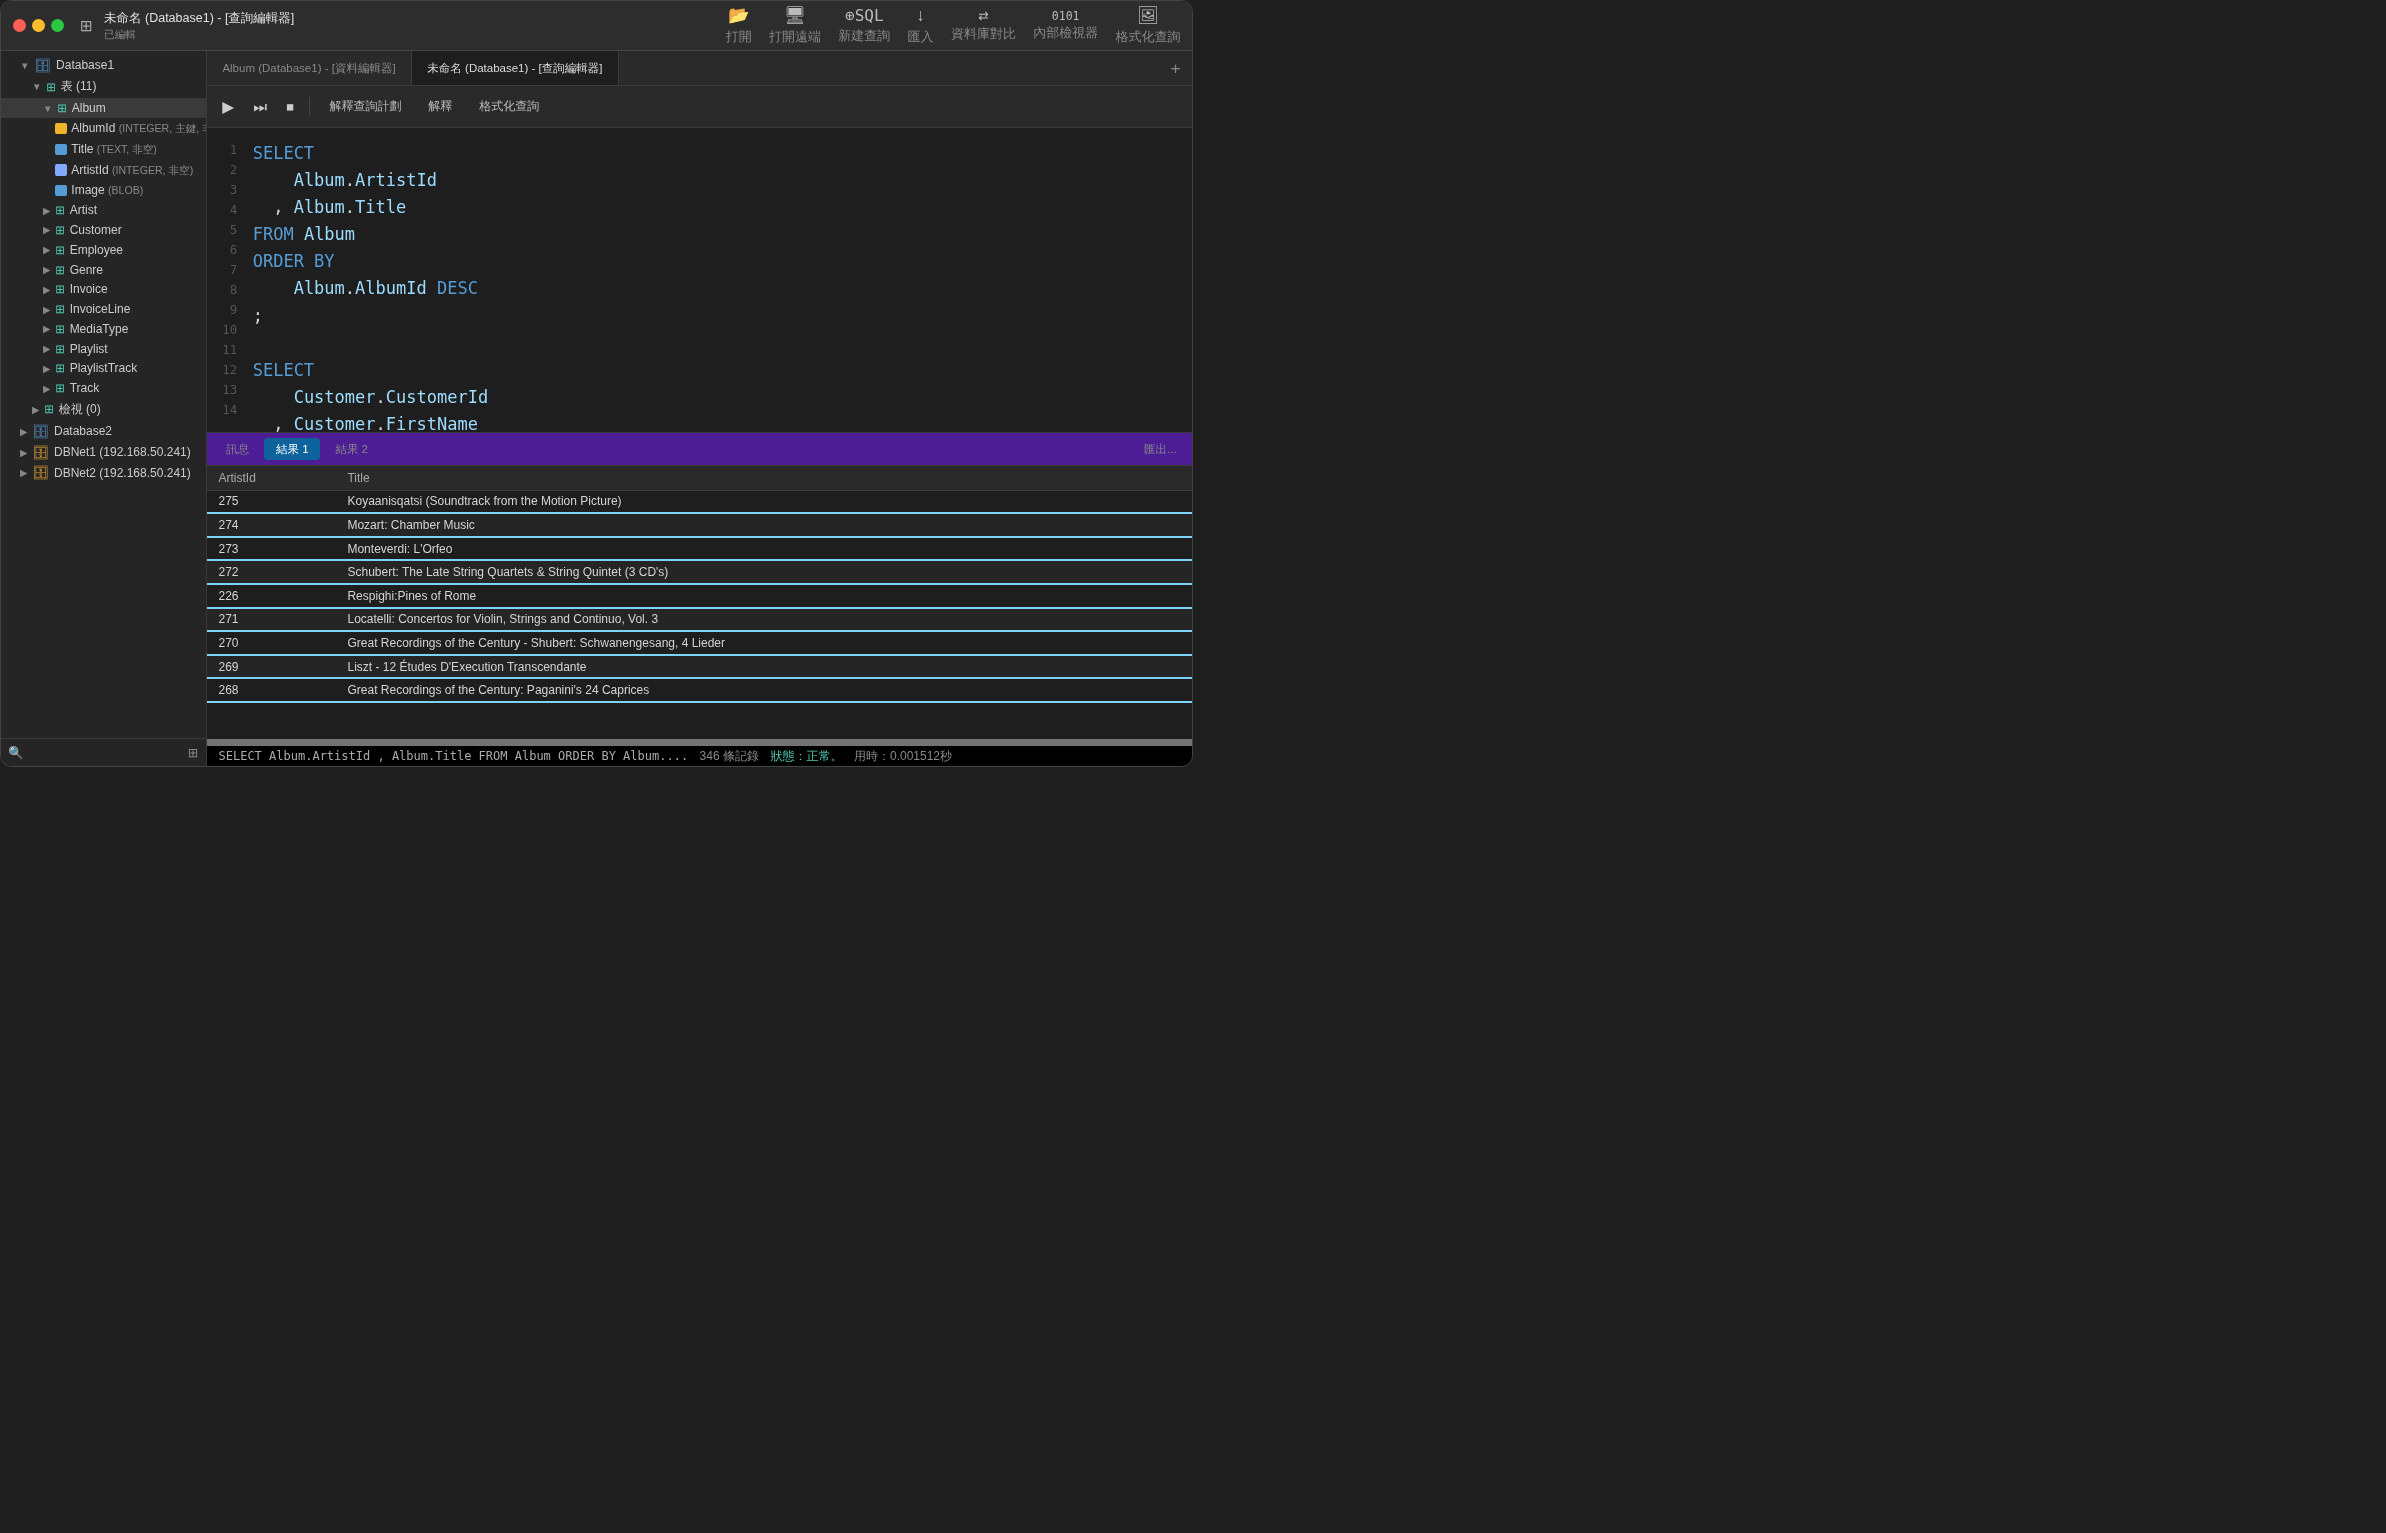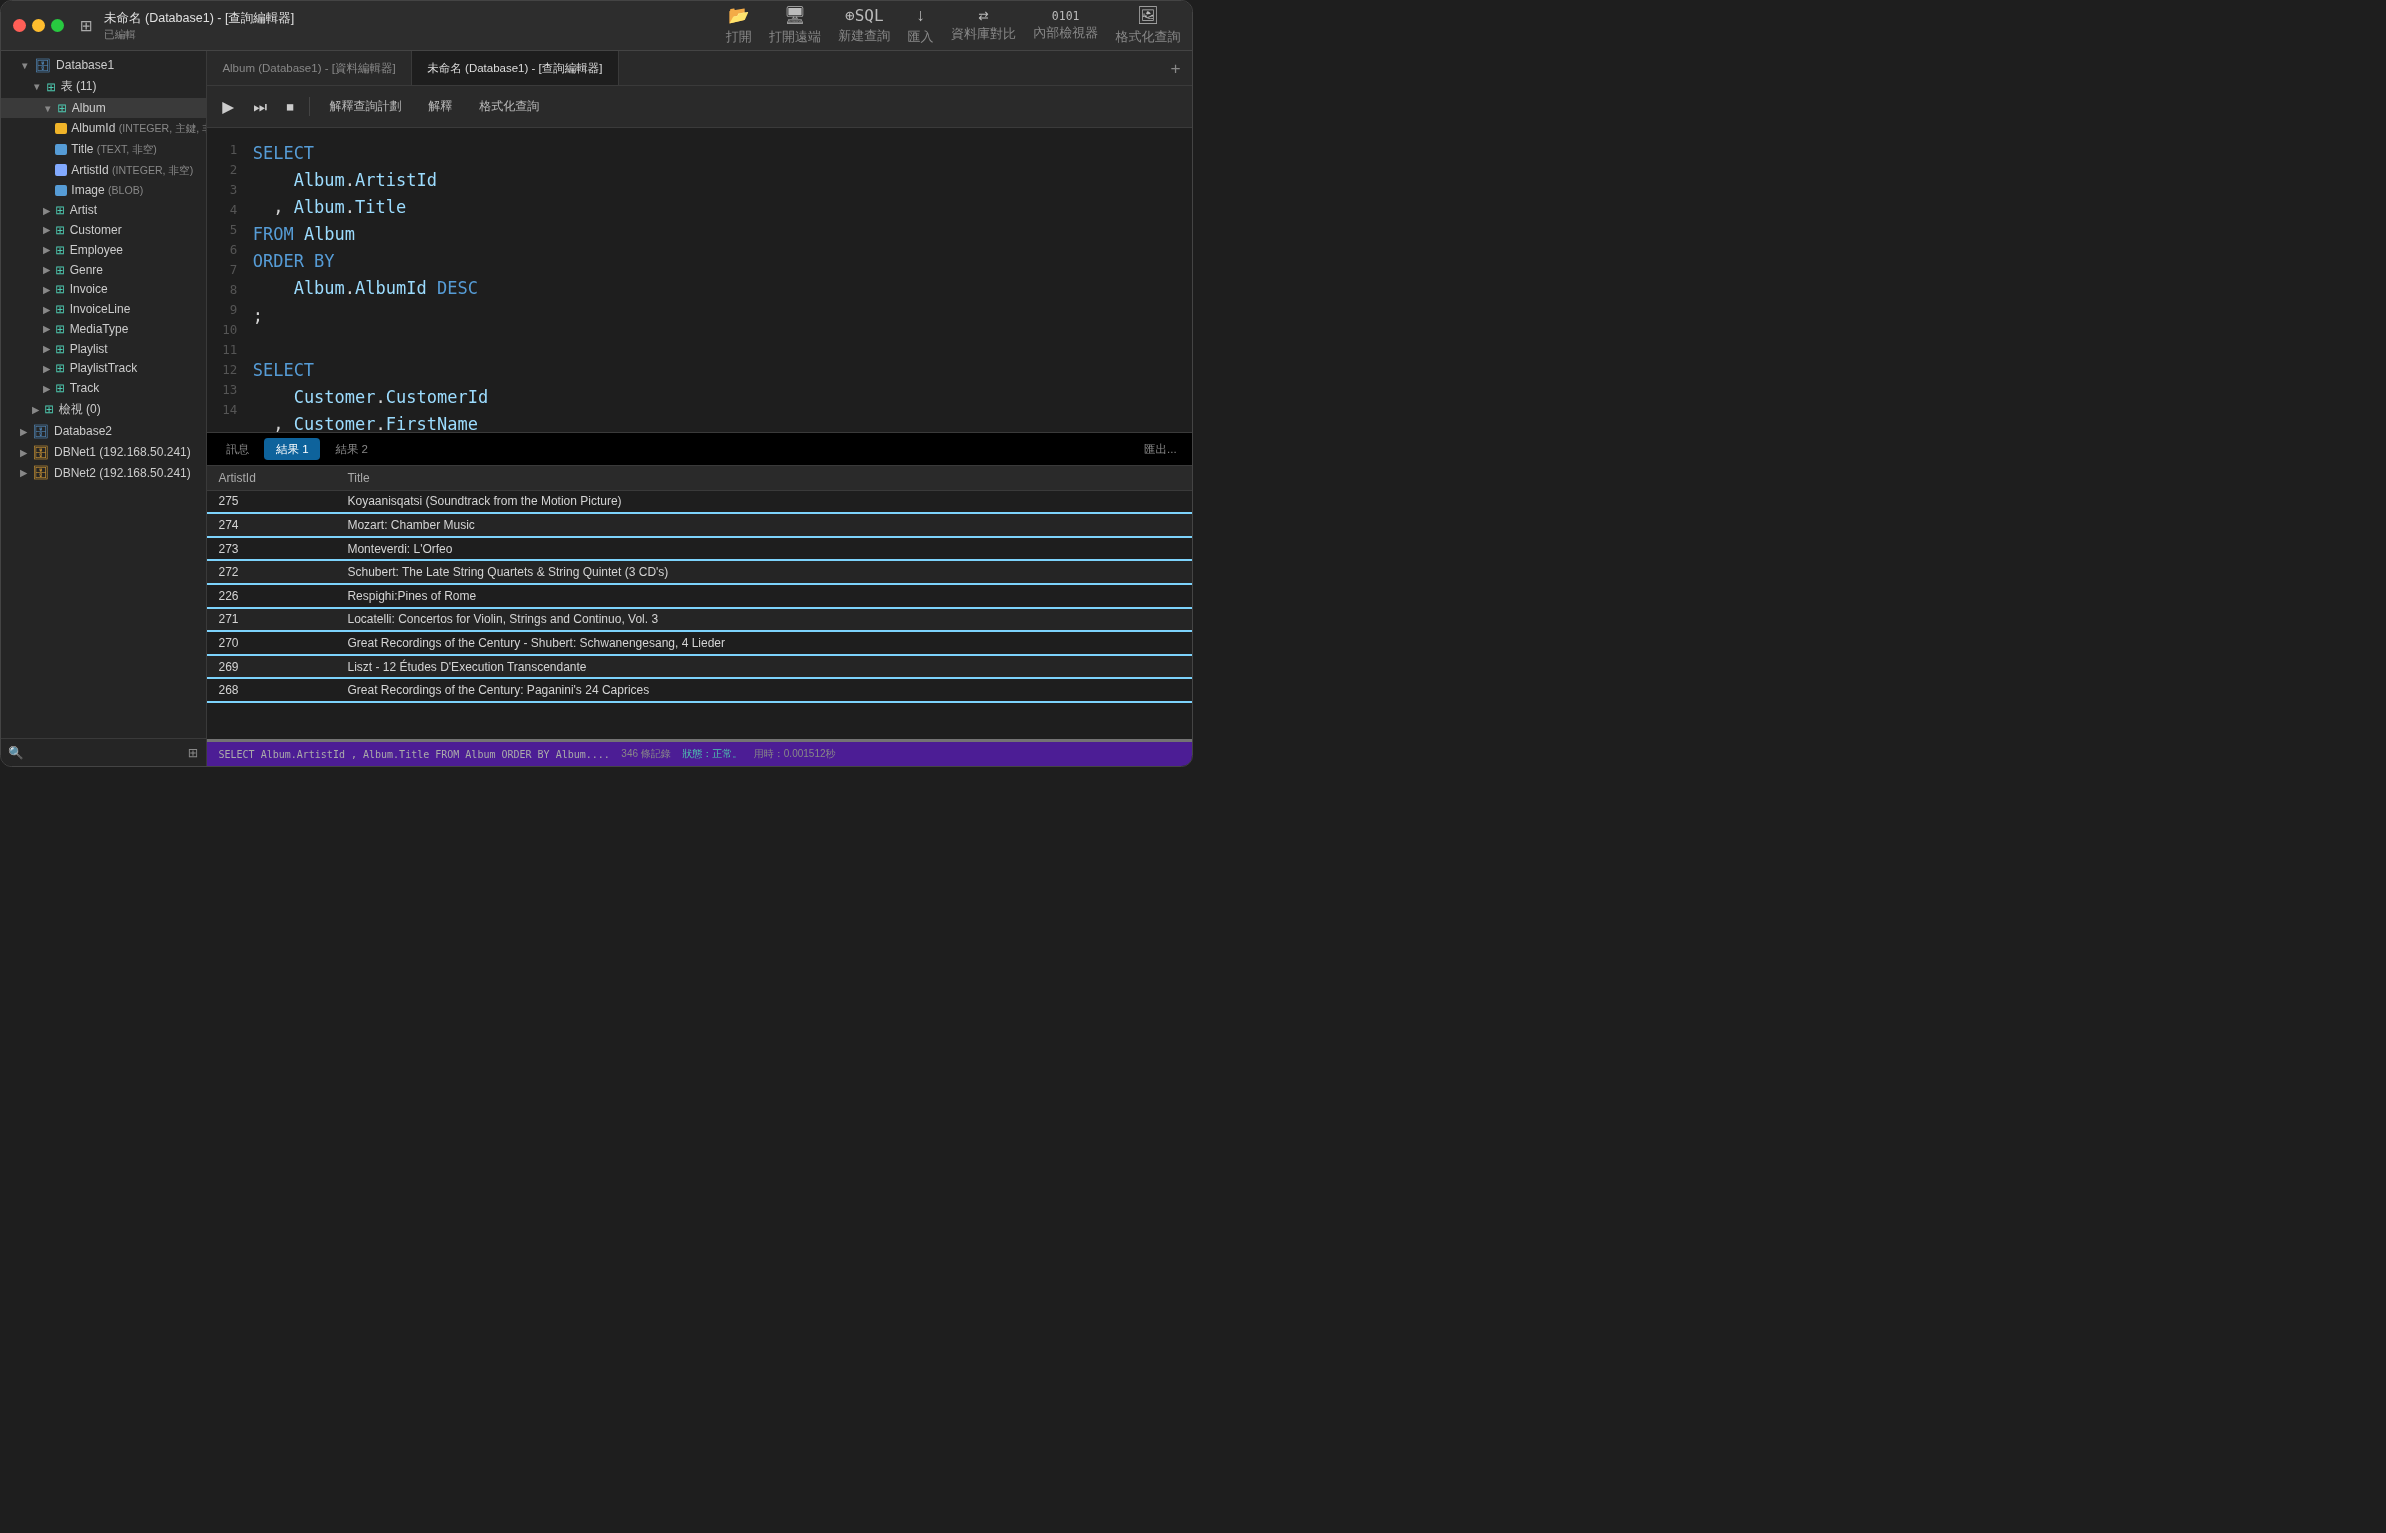--- a/index.html
+++ b/index.html
@@ -255,21 +255,21 @@
     
     .results-area {
       height: 307px;
       border-top: 1px solid #3a3a3a;
       display: flex;
       flex-direction: column;
       flex-shrink: 0;
     }
     .results-tabs {
       display: flex;
-      background: #000000;
+      background: #4c1d95;
       border-bottom: 1px solid #3a3a3a;
       height: 33px;
       align-items: center;
       padding: 0 7.7px;
       gap: 3.8px;
     }
     .result-tab {
       padding: 3.8px 11.5px;
       border-radius: 3.8px;
       font-size: 11.5px;
@@ -313,27 +313,27 @@
     tbody tr:nth-child(even) { background: #252525; }
     tbody tr:nth-child(odd) { background: #1e1e1e; }
     tbody td {
       padding: 3.8px 11.5px;
       color: #d4d4d4;
       border-bottom: 2px solid #7dd3fc;
       white-space: nowrap;
     }
     
     .status-bar {
-      background: #4c1d95;
-      border-top: 3px solid #737373;
+      background: #000000;
+      border-top: 7px solid #737373;
       height: 27px;
       display: flex;
       align-items: center;
       padding: 0 11.5px;
-      font-size: 10px;
+      font-size: 12px;
       color: #888;
       gap: 11.5px;
       flex-shrink: 0;
     }
     .status-bar .sql-preview { color: #aaa; font-family: monospace; }
     .status-good { color: #4ec9b0; }
     
     .sq { display: inline-block; width: 11.5px; height: 11.5px; border-radius: 1.9px; flex-shrink: 0; }
     .sq-pk { background: #f0b429; }
     .sq-fk { background: #82aaff; }

